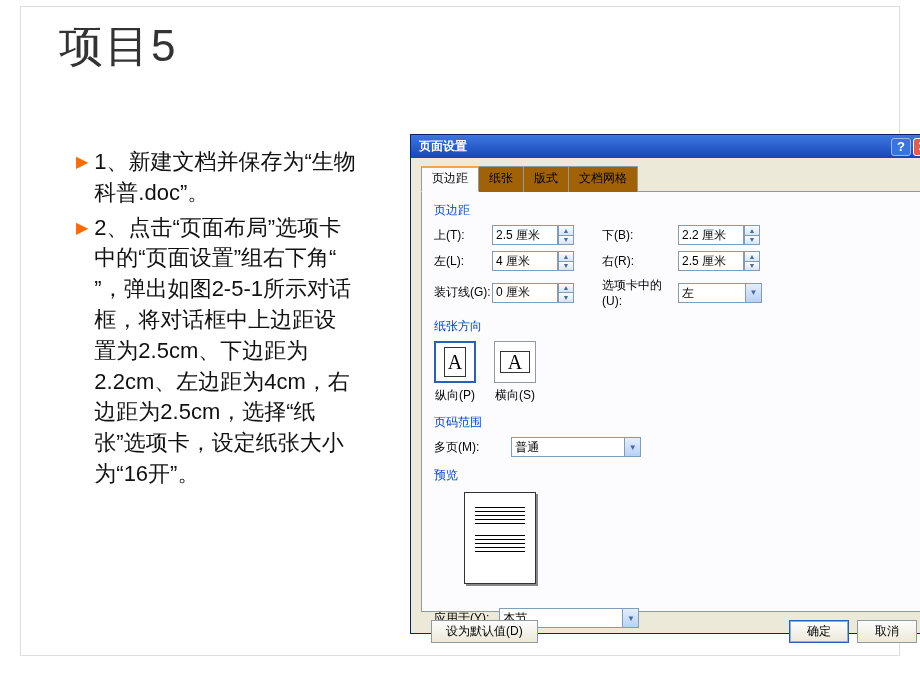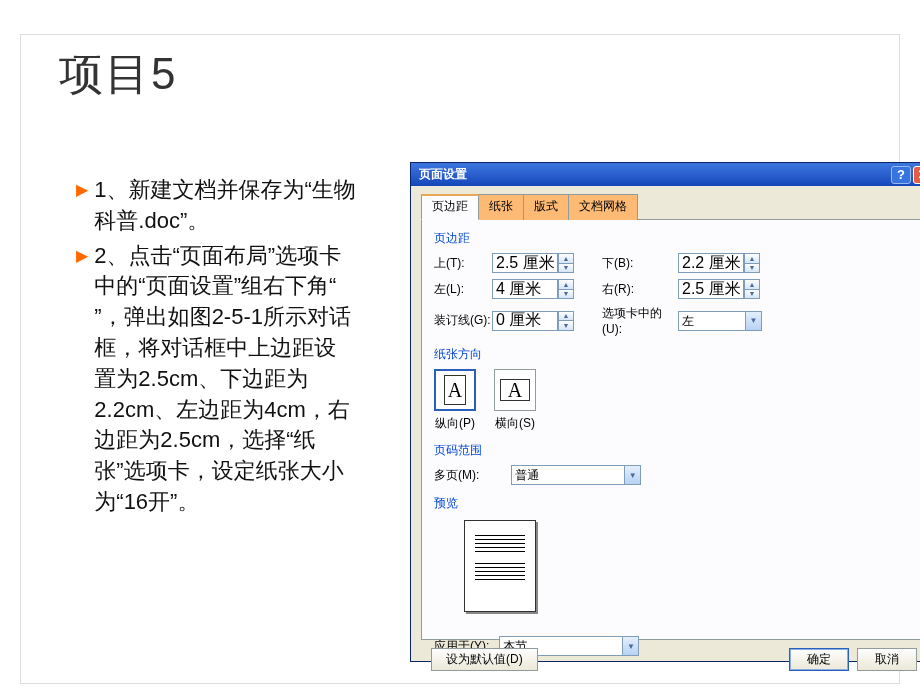--- a/index.html
+++ b/index.html
@@ -1,46 +1,46 @@
 <!DOCTYPE html>
 <html><head>
 <meta charset="utf-8">
 <style>
 * { margin: 0; padding: 0; box-sizing: border-box; }
 body { width: 920px; height: 690px; background: #fff; font-family: "Microsoft YaHei", SimSun, sans-serif; position: relative; }
-.slide { width: 880px; height: 650px; margin: 34px auto; border: 1px solid #ddd; background: #fff; position: relative; }
+.slide { width: 880px; height: 650px; margin: 6px auto; border: 1px solid #ddd; background: #fff; position: relative; }
 
 .title { position: absolute; top: 10px; left: 38px; font-size: 44px; font-weight: 300; color: #333; letter-spacing: 2px; }
 
 .body-text { position: absolute; top: 140px; left: 55px; width: 280px; font-size: 22px; line-height: 1.4; color: #111; }
 .bullet { display: flex; margin-bottom: 4px; }
 .bullet-mark { color: #ff6a00; margin-right: 6px; font-size: 16px; line-height: 30px; }
 .bullet-text { flex: 1; }
 
 .dialog { position: absolute; top: 127px; left: 389px; width: 528px; height: 500px; border: 1px solid #0a246a; background: #ece9d8; font-family: SimSun, Tahoma, sans-serif; font-size: 12px; }
 .titlebar { height: 23px; background: linear-gradient(to bottom, #3b77dd 0%, #2b5fce 50%, #1347b8 100%); color: #fff; display: flex; align-items: center; padding: 0 4px 0 8px; font-weight: bold; }
 .titlebar-title { flex: 1; }
 .tb-btn { width: 20px; height: 18px; margin-left: 2px; display: flex; align-items: center; justify-content: center; border-radius: 3px; font-weight: bold; font-size: 13px; }
 .help-btn { background: #3874e0; border: 1px solid #98b8f0; color: #fff; }
 .close-btn { background: #e55d48; border: 1px solid #fff; color: #fff; }
 
 .dlg-body { padding: 8px 10px 10px 10px; }
 .tabs { display: flex; border-bottom: 1px solid #919b9c; }
-.tab { padding: 3px 10px 4px; border: 1px solid #919b9c; border-bottom: none; background: #fdba74; margin-right: -1px; margin-bottom: -1px; position: relative; cursor: default; }
+.tab { padding: 3px 10px 4px; border: 1px solid #919b9c; border-bottom: none; background: #a16207; margin-right: -1px; margin-bottom: -1px; position: relative; cursor: default; }
 .tab.active { background: #fcfcfe; border-bottom: 1px solid #fcfcfe; z-index: 2; border-top: 2px solid #e8a857; padding-top: 2px; }
 
 .tab-content { border: 1px solid #919b9c; border-top: none; background: #fcfcfe; padding: 10px 12px 12px; height: 420px; }
 
 .group-label { color: #0046d5; margin-bottom: 6px; }
 .group { margin-bottom: 10px; }
 
 .margin-grid { display: grid; grid-template-columns: 58px 90px 20px 76px 90px; row-gap: 6px; align-items: center; }
 
 .spin { display: flex; width: 84px; height: 20px; }
-.spin input { width: 66px; height: 20px; border: 1px solid #7f9db9; background: #fff; padding: 0 3px; font-size: 16px; font-family: inherit; }
+.spin input { width: 66px; height: 20px; border: 1px solid #7f9db9; background: #fff; padding: 0 3px; font-size: 12px; font-family: inherit; }
 .spin-arrows { width: 16px; display: flex; flex-direction: column; }
 .spin-arrows div { flex: 1; border: 1px solid #7f9db9; background: linear-gradient(#fdfdfd,#d7e5f7); display: flex; align-items: center; justify-content: center; font-size: 7px; color: #4a6a9c; }
 .spin-arrows div:first-child { border-bottom: none; }
 
 .select { display: flex; width: 84px; height: 20px; }
 .select .sval { flex: 1; border: 1px solid #7f9db9; background: #fff; padding: 1px 3px; font-size: 12px; }
 .select .sarrow { width: 16px; border: 1px solid #7f9db9; border-left: none; background: linear-gradient(#e4eefd,#b8d2f5); display: flex; align-items: center; justify-content: center; font-size: 8px; color: #4a6a9c; }
 
 .orient-row { display: flex; gap: 18px; }
 .orient { display: flex; flex-direction: column; align-items: center; gap: 4px; }

